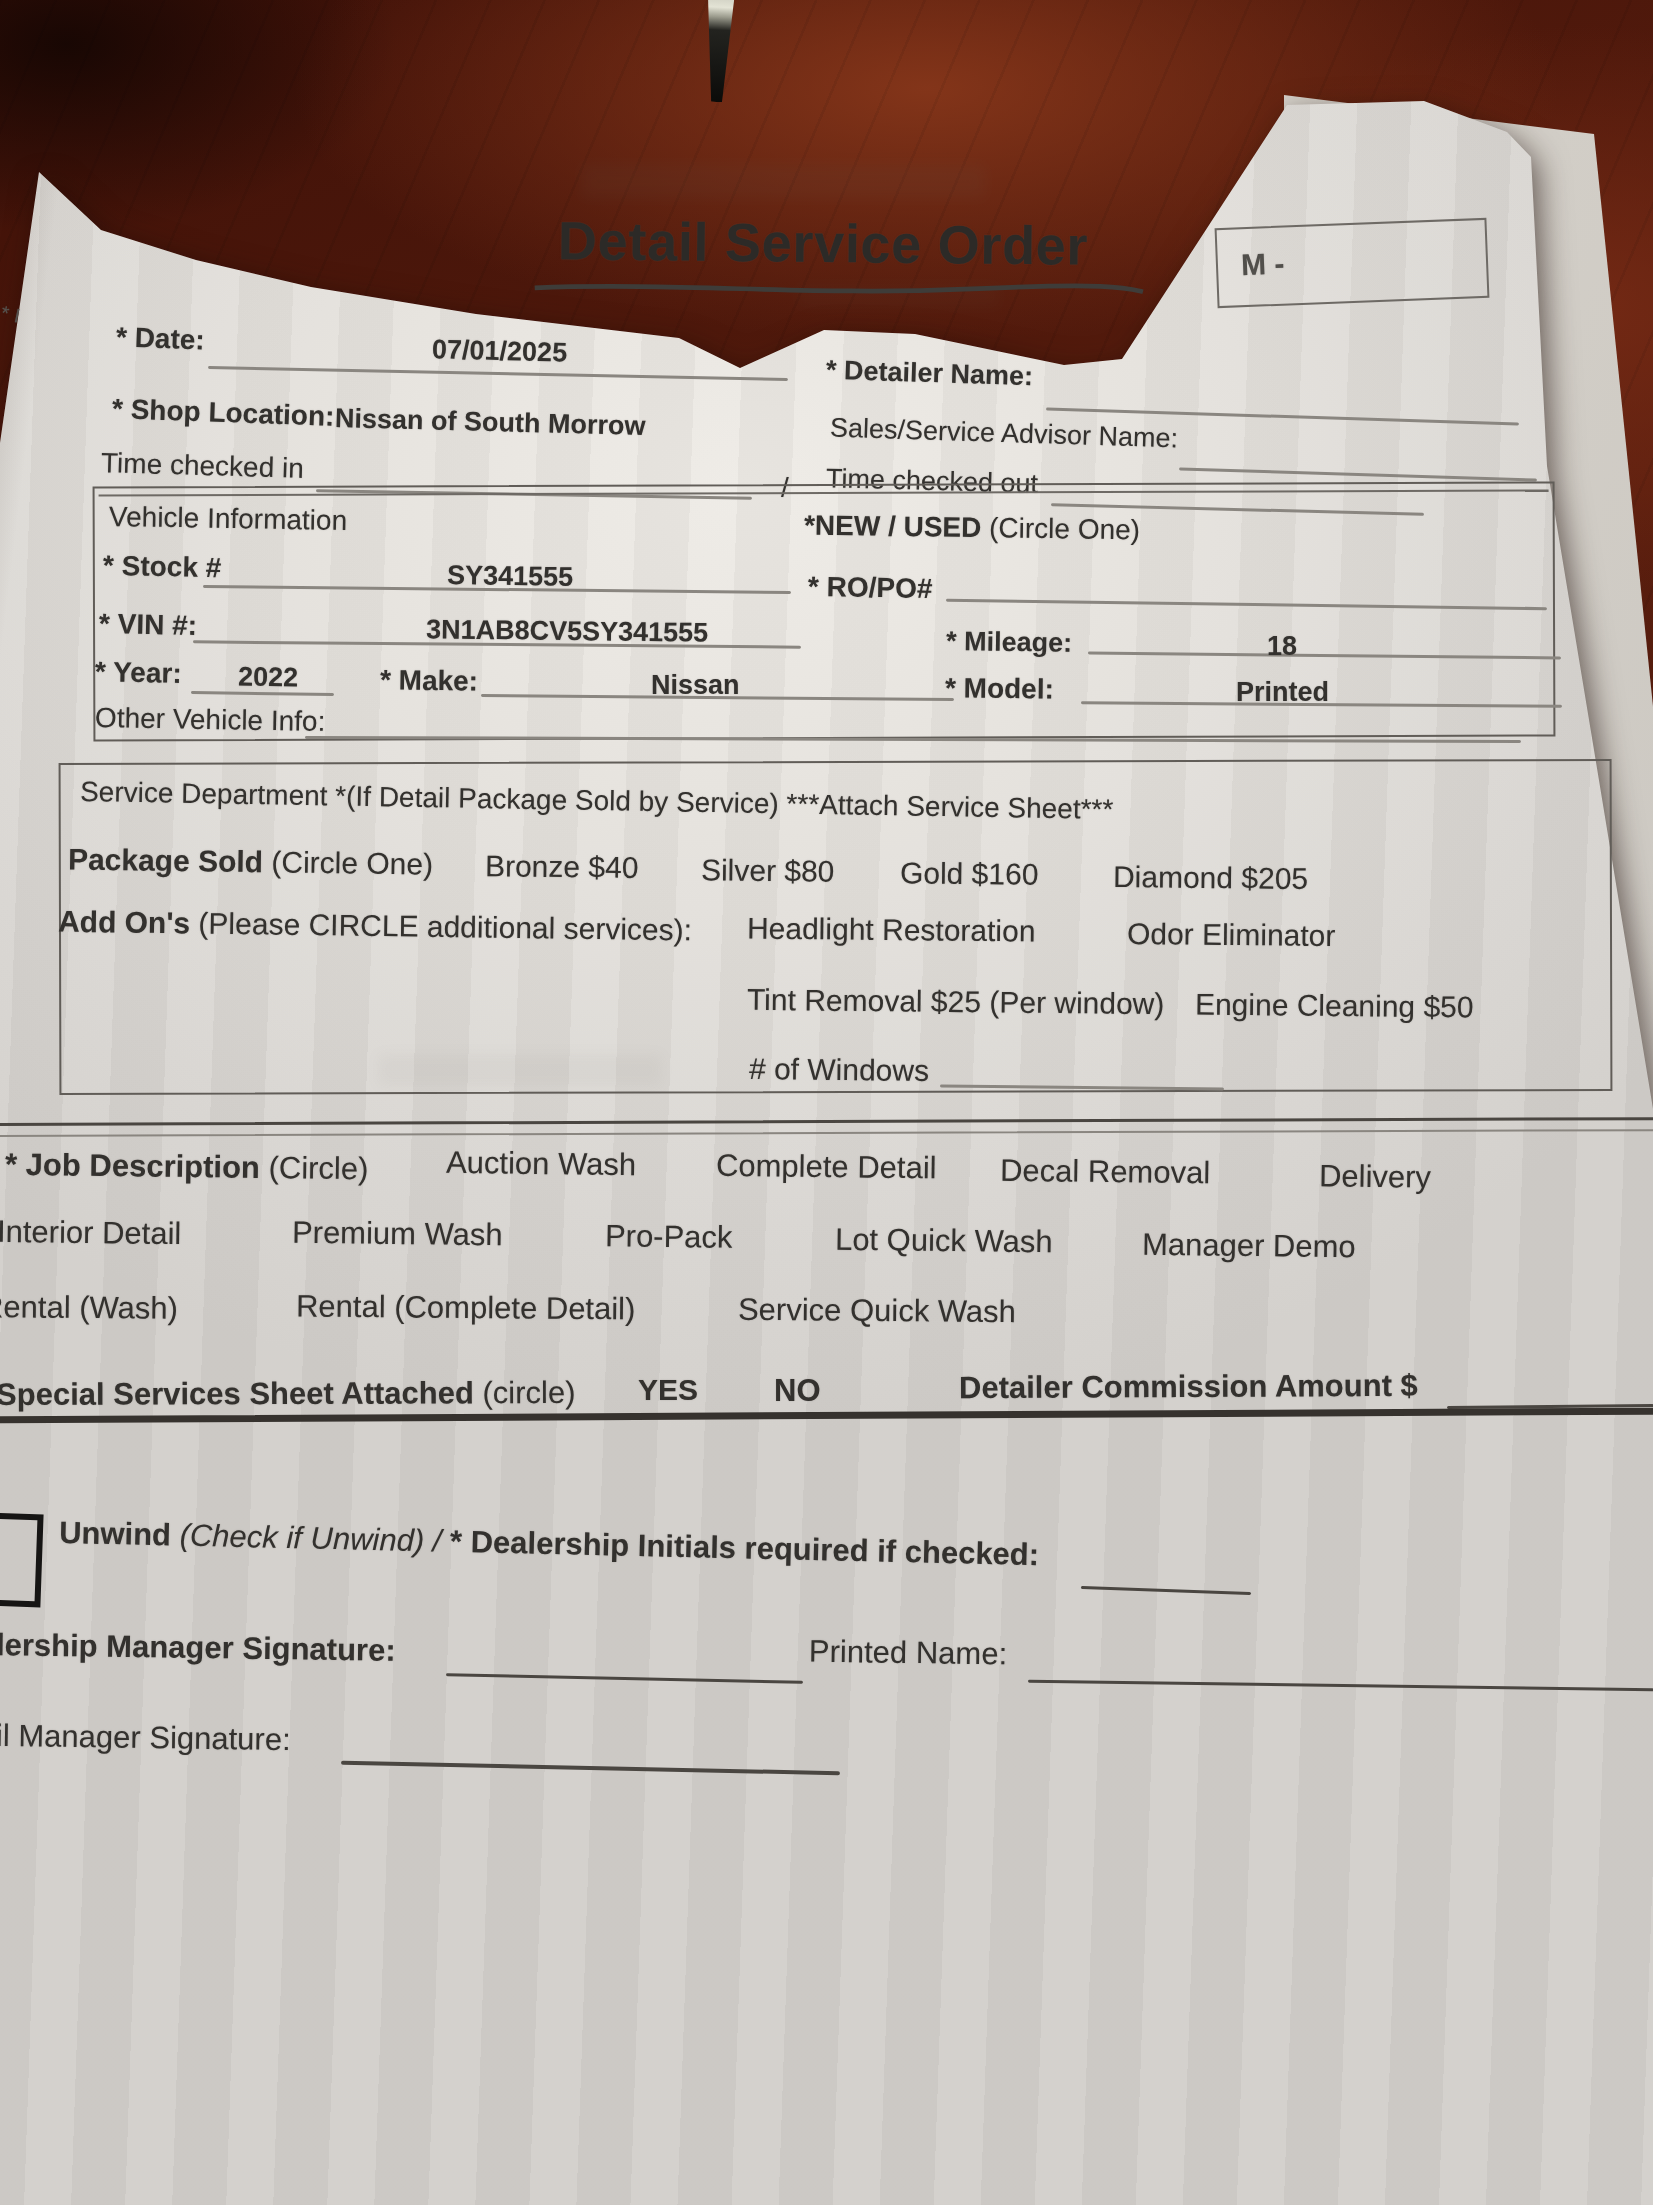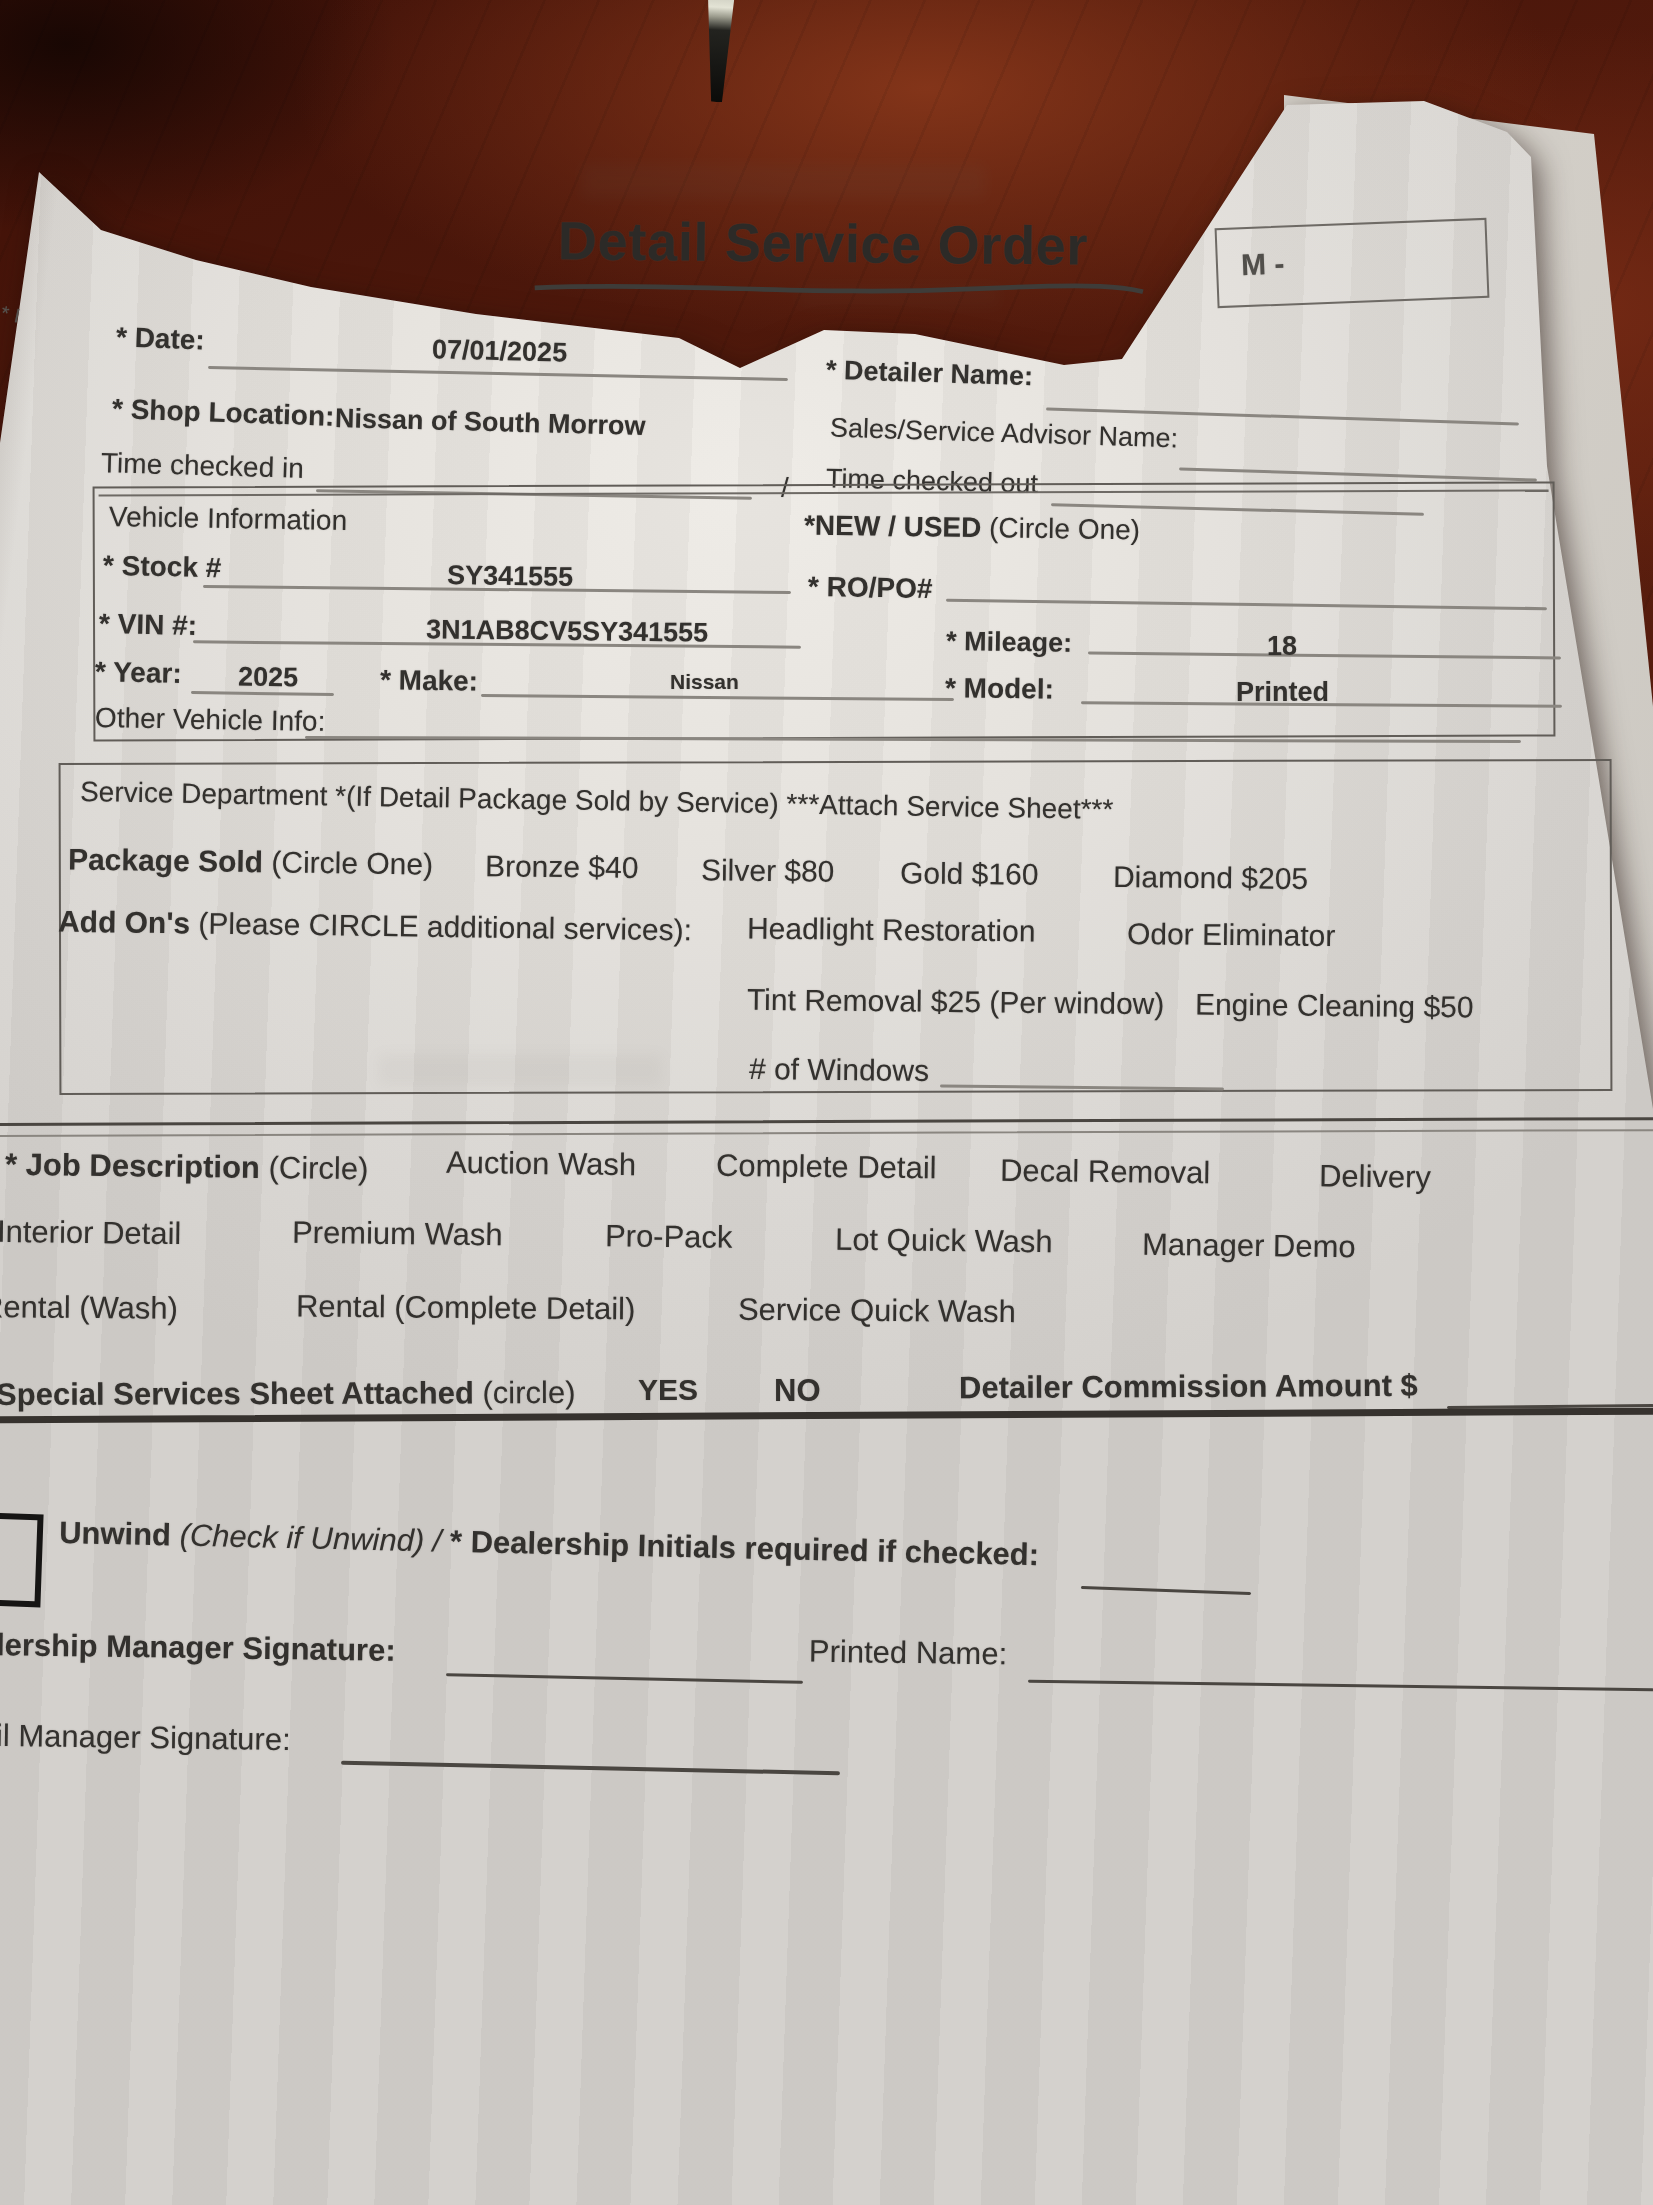--- a/index.html
+++ b/index.html
@@ -101,24 +101,24 @@
     <div class="t b" style="left:808px;top:572px;font-size:28px;transform:rotate(1deg);">* RO/PO#</div>
     <div class="line" style="left:946px;top:603px;width:601px;transform:rotate(.8deg);"></div>
     <div class="t b" style="left:99px;top:609px;font-size:28px;transform:rotate(1.2deg);">* VIN #:</div>
     <div class="line" style="left:193px;top:643px;width:608px;transform:rotate(.5deg);"></div>
     <div class="t b" style="left:426px;top:616px;font-size:27px;transform:rotate(.7deg);">3N1AB8CV5SY341555</div>
     <div class="t b" style="left:946px;top:627px;font-size:27px;transform:rotate(.8deg);">* Mileage:</div>
     <div class="line" style="left:1088px;top:654px;width:473px;transform:rotate(.6deg);"></div>
     <div class="t b" style="left:1267px;top:631px;font-size:27px;">18</div>
     <div class="t b" style="left:95px;top:657px;font-size:28px;transform:rotate(1.2deg);">* Year:</div>
     <div class="line" style="left:191px;top:692px;width:143px;transform:rotate(.8deg);"></div>
-    <div class="t b" style="left:238px;top:662px;font-size:27px;transform:rotate(.8deg);">2025</div>
+    <div class="t b" style="left:238px;top:662px;font-size:27px;transform:rotate(.8deg);">2022</div>
     <div class="t b" style="left:380px;top:665px;font-size:28px;transform:rotate(.8deg);">* Make:</div>
     <div class="line" style="left:481px;top:696px;width:473px;transform:rotate(.5deg);"></div>
-    <div class="t b" style="left:670px;top:670px;font-size:21px;">Nissan</div>
+    <div class="t b" style="left:651px;top:670px;font-size:27px;">Nissan</div>
     <div class="t b" style="left:945px;top:673px;font-size:28px;transform:rotate(.6deg);">* Model:</div>
     <div class="line" style="left:1081px;top:703px;width:481px;transform:rotate(.4deg);"></div>
     <div class="t b" style="left:1236px;top:677px;font-size:27px;">Printed</div>
     <div class="t" style="left:95px;top:704px;font-size:28px;transform:rotate(1deg);">Other Vehicle Info:</div>
     <div class="line" style="left:305px;top:738px;width:1216px;transform:rotate(.2deg);"></div>
 
     <div class="box" style="left:59px;top:761px;width:1549px;height:328px;transform:rotate(-.15deg);"></div>
     <div class="t" style="left:80px;top:785px;font-size:28px;transform:rotate(1deg);">Service Department *(If Detail Package Sold by Service) ***Attach Service Sheet***</div>
     <div class="t" style="left:68px;top:845px;font-size:30px;transform:rotate(.8deg);">
       <span class="b">Package Sold</span>

